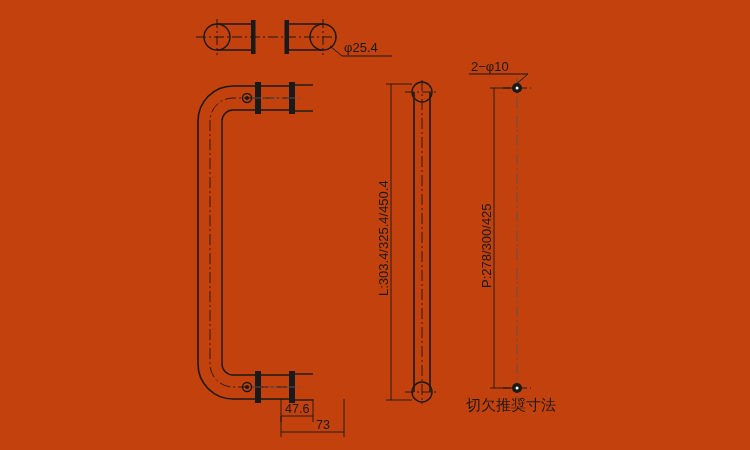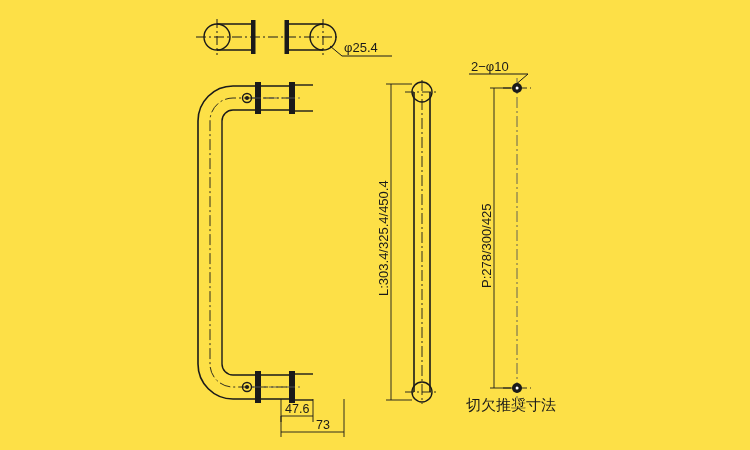--- a/index.html
+++ b/index.html
@@ -1,21 +1,21 @@
 <!DOCTYPE html>
 <html><head>
 <meta charset="utf-8">
 <style>
   html,body{margin:0;padding:0;background:#ffffff;}
   body{
     width:750px;height:450px;overflow:hidden;
     font-family:"Liberation Sans","DejaVu Sans",sans-serif;
     color:#1a1a1a;
   }
-  #drawing-root{position:relative;width:750px;height:450px;background:#fde047;}
+  #drawing-root{position:relative;width:750px;height:450px;background:#c2410c;}
   svg{display:block;}
   .lbl{
     font-family:"Liberation Sans","DejaVu Sans",sans-serif;
     fill:#1a1a1a;
     font-size:13px;
     white-space:pre;
   }
   .lbl-jp{
     font-family:"DejaVu Sans","Liberation Sans",sans-serif;
     fill:#1a1a1a;

